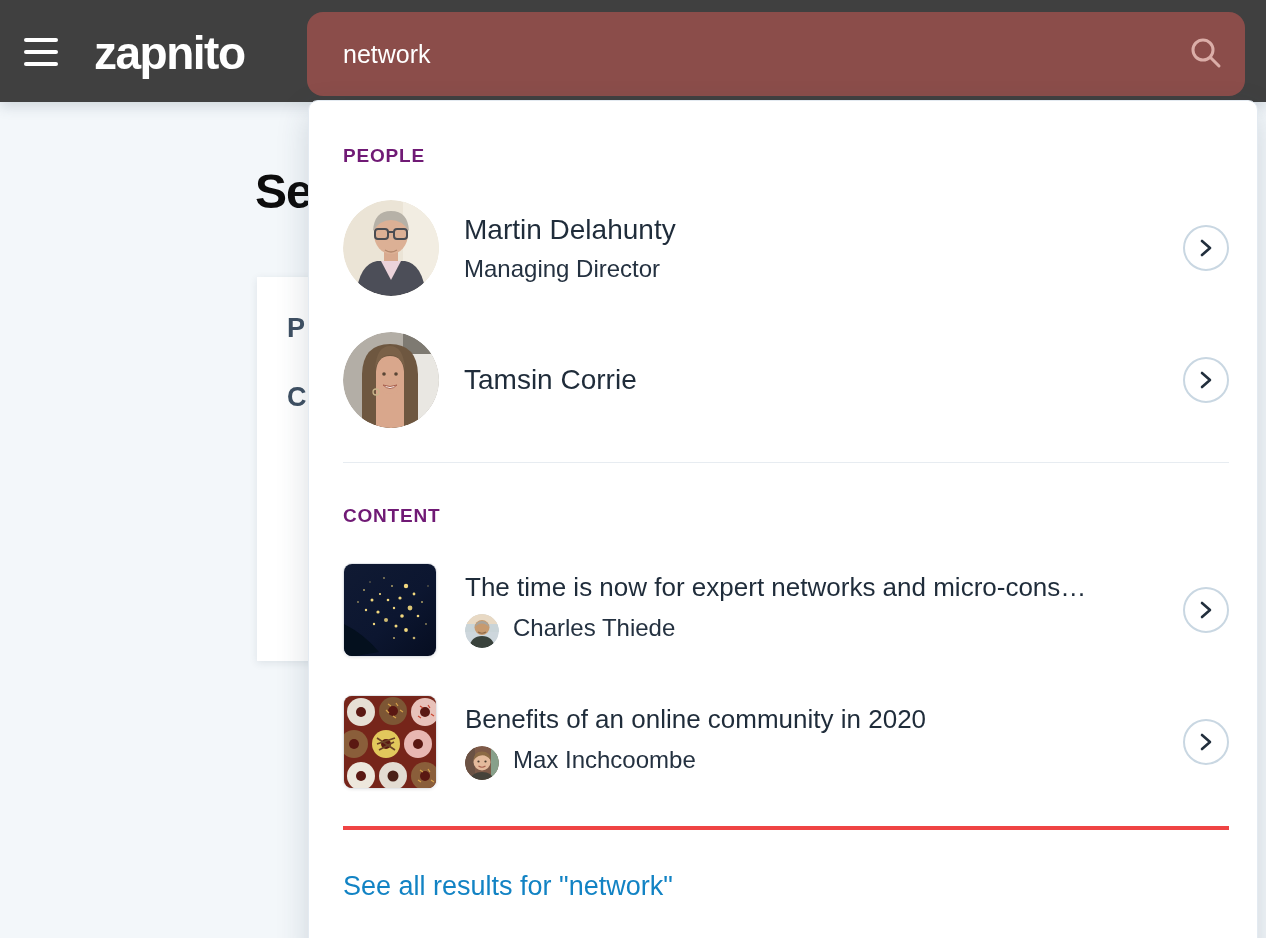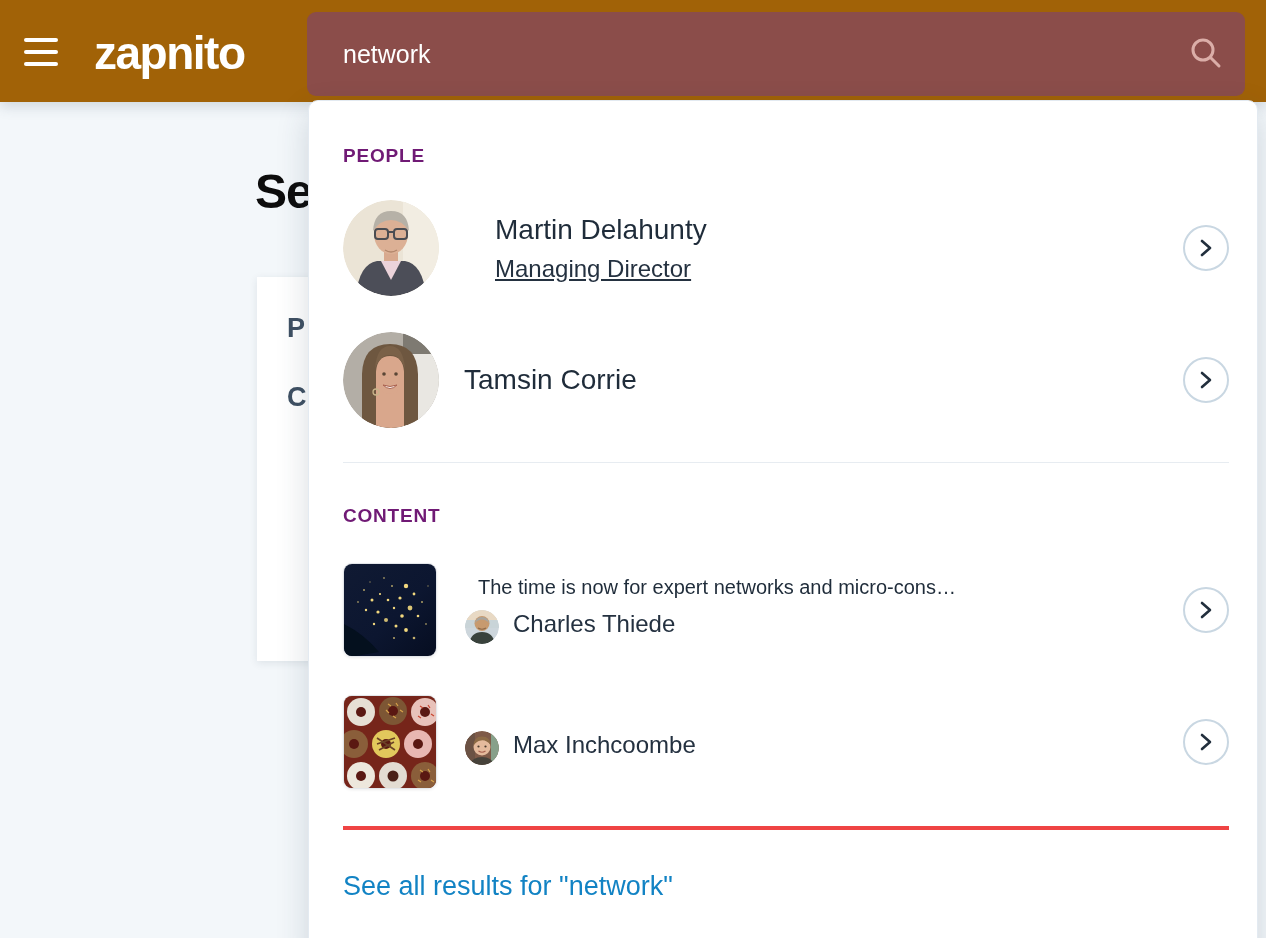--- a/index.html
+++ b/index.html
@@ -22,37 +22,37 @@
     z-index:1; padding:36px 0 0 30px;
   }
   .bg-card-line {
     font-size:27px; font-weight:bold; color:#3F5063; margin-bottom:38px;
     white-space:nowrap;
   }
 
   
   .topbar {
     position:absolute; left:0; top:0; width:1266px; height:102px;
-    background:#a16207; z-index:2;
+    background:#404040; z-index:2;
     box-shadow:0 5px 12px rgba(60,80,100,.18);
   }
   .hamburger {
     position:absolute; left:24px; top:38px; width:34px; height:28px;
     background:none; border:none; cursor:pointer;
     display:flex; flex-direction:column; justify-content:space-between;
   }
   .hamburger span { display:block; width:34px; height:4px; background:#FFFFFF; border-radius:2px; }
   .logo {
     position:absolute; left:94px; top:26px;
     font-size:46px; font-weight:bold; color:#FFFFFF; letter-spacing:-1.5px;
     cursor:pointer;
   }
   .searchbox {
     position:absolute; left:307px; top:12px; width:938px; height:84px;
-    background:#8B4D4A; border-radius:9px;
+    background:#8B4D4A; border-radius:16px;
   }
   .search-input {
     width:100%; height:100%; background:transparent; border:none; outline:none;
     color:#FFFFFF; font-size:25px; padding:0 70px 0 36px;
     font-family:"Liberation Sans", sans-serif;
   }
   .search-icon {
     position:absolute; right:22px; top:50%; transform:translateY(-50%);
     width:34px; height:34px; cursor:pointer;
   }
@@ -64,41 +64,41 @@
     box-shadow:0 12px 32px rgba(40,60,85,.18);
     z-index:3; padding:0 28px 0 34px;
   }
   .section-label {
     font-size:19px; font-weight:bold; letter-spacing:.8px; color:#701a75;
   }
   .people-section { padding-top:44px; padding-bottom:34px; border-bottom:1px solid #E7ECF1; }
   .content-section { padding-top:42px; padding-bottom:37px; border-bottom:4px solid #ef4444; }
 
   .person-row { display:flex; align-items:center; cursor:pointer; }
-  .people-section .person-row:nth-of-type(2) { margin-top:33px;gap:31px; }
+  .people-section .person-row:nth-of-type(2) { margin-top:33px; }
   .people-section .person-row + .person-row { margin-top:36px; }
   .avatar-lg { width:96px; height:96px; flex:none; margin-right:25px; border-radius:50%; }
   .person-name { font-size:28px; color:#1F2C3A; line-height:1.2; }
-  .person-subtitle { font-size:24px; color:#243140; margin-top:8px;text-decoration:underline; }
+  .person-subtitle { font-size:24px; color:#243140; margin-top:8px; }
 
   .chevron-btn {
     width:46px; height:46px; border-radius:50%; flex:none;
     border:2px solid #C9D7E2; background:#FFFFFF; margin-left:auto;
     display:flex; align-items:center; justify-content:center; cursor:pointer;
   }
 
   .content-row { display:flex; align-items:center; margin-top:36px; cursor:pointer; }
   .content-row + .content-row { margin-top:38px; }
   .thumb {
     width:94px; height:94px; flex:none; margin-right:28px;
     border:1px solid #E3E6EA; border-radius:9px; overflow:hidden;
     box-shadow:0 1px 3px rgba(0,0,0,.08);
   }
   .thumb svg { display:block; }
-  .content-title { font-size:20px; color:#1F2C3A; white-space:nowrap;margin-left:13px; }
+  .content-title { font-size:26px; color:#1F2C3A; white-space:nowrap; }
   .author-row { display:flex; align-items:flex-start; margin-top:11px; }
   .avatar-sm { width:34px; height:34px; flex:none; margin-right:14px; border-radius:50%; }
   .author-name { font-size:24px; color:#243140; }
 
   .dropdown-footer { padding-top:41px; }
   .see-all-link {
     font-size:27px; color:#1283C4; text-decoration:none; cursor:pointer;
     white-space:nowrap;
   }
 </style>
@@ -301,20 +301,21 @@
             <g stroke="#C8452F" stroke-width="1.2">
               <path d="M76 10 L79 12 M84 9 L86 12 M87 18 L90 20 M74 20 L77 22"></path>
             </g>
             <g stroke="#D8A24A" stroke-width="1.2">
               <path d="M76 74 L79 76 M84 73 L86 76 M87 84 L90 86 M74 84 L77 86"></path>
             </g>
           </g>
         </svg>
       </div>
       <div class="content-text">
+        <div class="content-title">Benefits of an online community in 2020</div>
         <div class="author-row">
           <svg class="avatar-sm" viewBox="0 0 34 34">
             <defs>
                 <clipPath id="cp4">
                   <circle cx="17" cy="17" r="17"></circle>
                 </clipPath>
               </defs>
             <circle cx="17" cy="17" r="17" fill="#7E5A48"></circle>
             <g clip-path="url(#cp4)">
               <rect x="0" y="0" width="10" height="34" fill="#6B5244"></rect>

